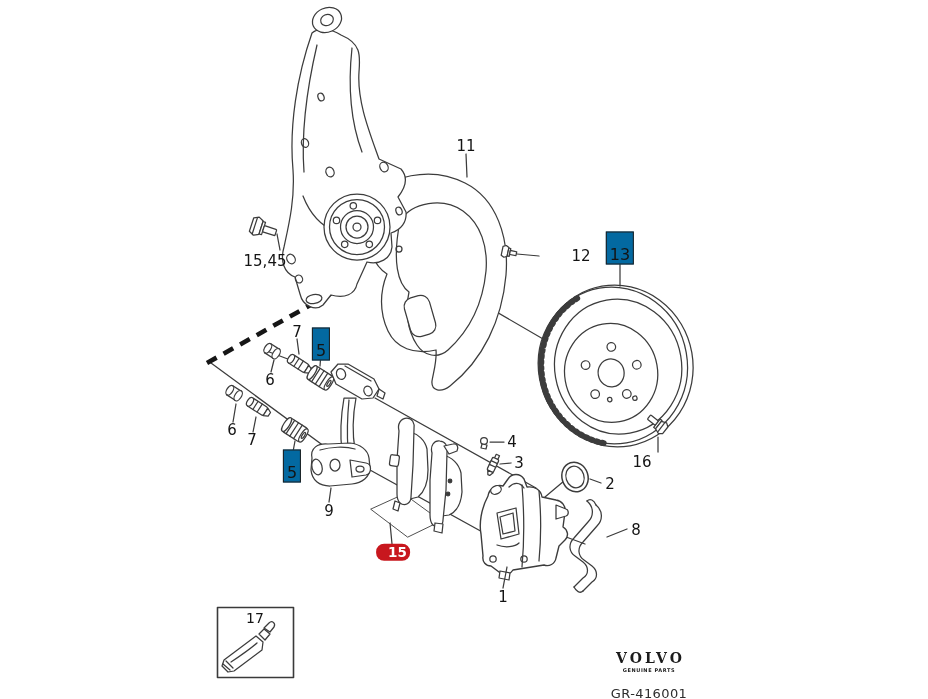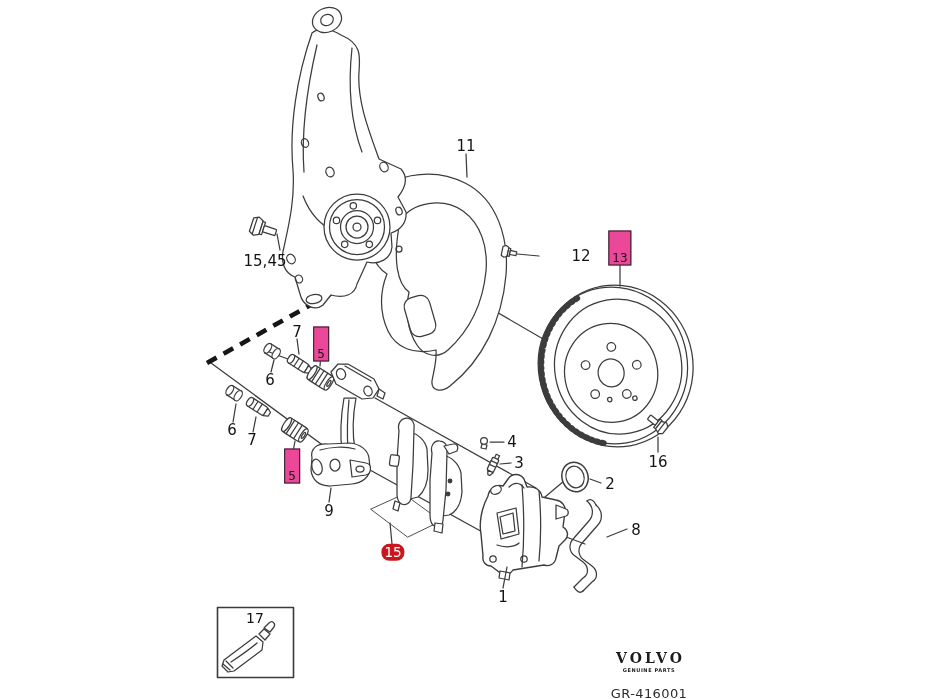--- a/index.html
+++ b/index.html
@@ -4,24 +4,24 @@
 <style>
   html,body { margin:0; padding:0; background:#ffffff; }
   .stage { position:relative; width:928px; height:699px; background:#fff;
            font-family:"DejaVu Sans", sans-serif; overflow:hidden; }
   #art { position:absolute; left:0; top:0; }
   #art * { stroke:#3c3c3c; stroke-width:1.25; fill:none;
            stroke-linecap:round; stroke-linejoin:round; }
   .label { position:absolute; transform:translate(-50%,-50%);
            font-size:15px; color:#141414; white-space:nowrap; line-height:1;
            z-index:5;text-align:right; }
-  .label.boxed { border:1.6px solid #1e1e1e; background:#ec4899;
-                 font-size:12px; padding:20px 3px 1px 3px; }
-  .label.red { background:#c8171e; color:#fff; font-weight:normal;
-               font-size:13.5px; padding:2px 3px 1px 3px;border-radius:8px; }
+  .label.boxed { border:1.6px solid #1e1e1e; background:#0369a1;
+                 font-size:16px; padding:14px 3px 1px 3px; }
+  .label.red { background:#c8171e; color:#fff; font-weight:bold;
+               font-size:13.5px; padding:2px 3px 1px 12px;border-radius:8px; }
   .label.corner { transform:none; font-size:14px;margin-left:24px; }
   .logo { position:absolute; transform:translate(-50%,0); text-align:center; z-index:5; }
   .logo .brand { font-family:"DejaVu Serif", serif; font-weight:bold;
                  font-size:14px; letter-spacing:3px; color:#1b1b1b; padding-left:3px;}
   .logo .tagline { font-size:5px; font-weight:bold; letter-spacing:0.6px;
                    color:#1b1b1b; margin-top:1px; }
   .logo .gr { font-size:13px; color:#2d2d2d; margin-top:13px; letter-spacing:0.4px; }
 </style>
 </head>
 <body>
@@ -282,21 +282,21 @@
     <line x1="233" y1="422" x2="236" y2="404"></line>
     <line x1="253" y1="432" x2="256" y2="417"></line>
     <line x1="292" y1="457" x2="295" y2="441"></line>
   </g>
 </svg>
 
 <div class="label" style="left:265px;top:261px">15,45</div>
 <div class="label" style="left:466px;top:146px">11</div>
 <div class="label" style="left:581px;top:256px">12</div>
 <div class="label boxed" style="left:620px;top:248px">13</div>
-<div class="label" style="left:658px;top:462px">16</div>
+<div class="label" style="left:642px;top:462px">16</div>
 <div class="label" style="left:297px;top:332px">7</div>
 <div class="label" style="left:270px;top:380px">6</div>
 <div class="label boxed" style="left:321px;top:344px">5</div>
 <div class="label" style="left:232px;top:430px">6</div>
 <div class="label" style="left:252px;top:440px">7</div>
 <div class="label boxed" style="left:292px;top:466px">5</div>
 <div class="label" style="left:329px;top:511px">9</div>
 <div class="label red" style="left:393px;top:552px">15</div>
 <div class="label" style="left:512px;top:442px">4</div>
 <div class="label" style="left:519px;top:463px">3</div>

